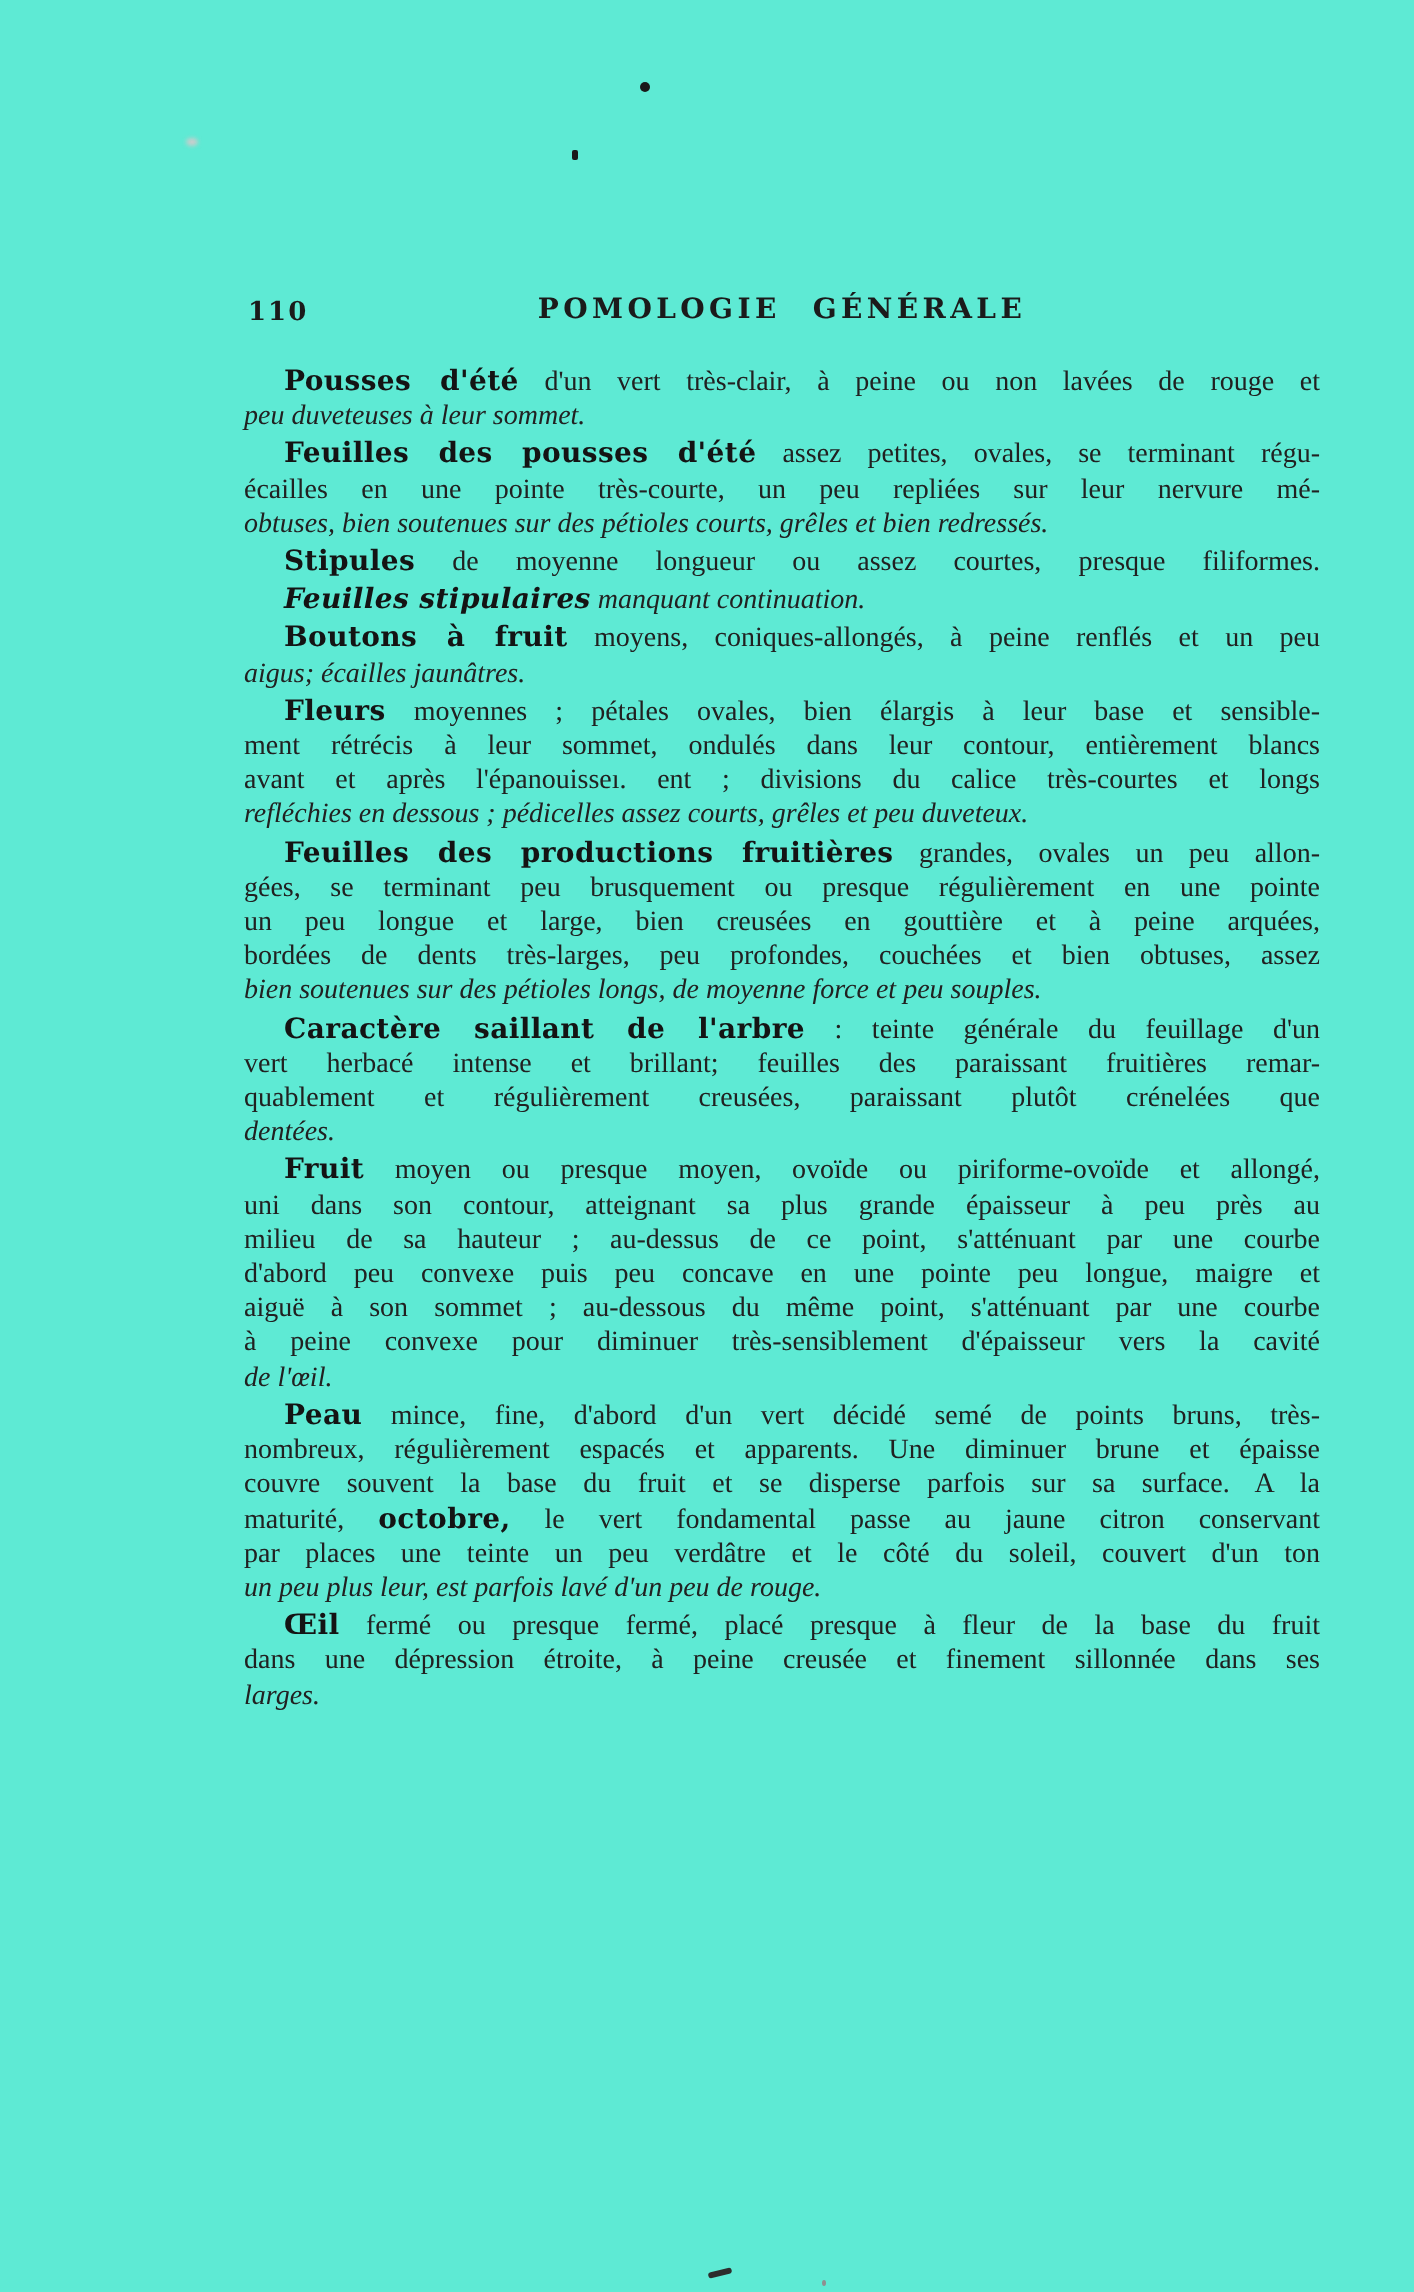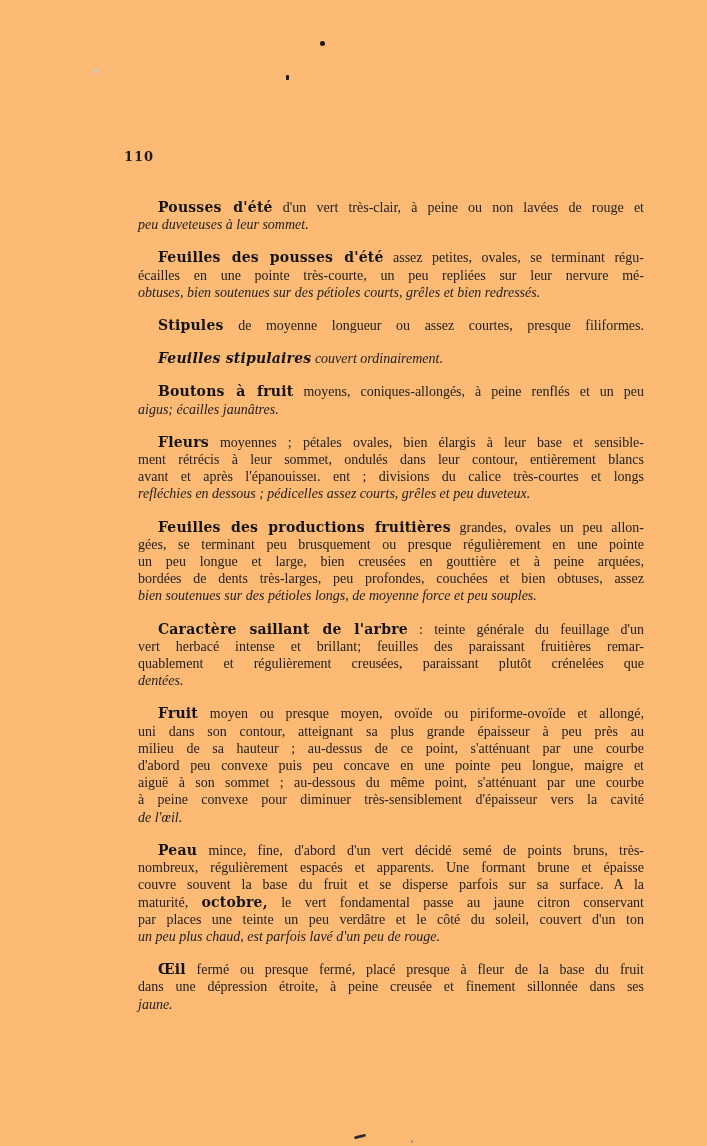--- a/index.html
+++ b/index.html
@@ -5,21 +5,21 @@
   html, body { margin: 0; padding: 0; }
   body {
     width: 707px; height: 1146px;
     background: #ffffff;
     font-family: "Liberation Serif", serif;
     overflow: hidden;
   }
   .page {
     position: relative;
     width: 707px; height: 1146px;
-    background: #fdba74;
+    background: #5eead4;
     color: #1f1f1f;
   }
   
   .header {
     position: absolute;
     left: 122px; top: 147px; width: 538px; height: 20px;
   }
   .page-number {
     position: absolute; left: 2px; top: 2px;
     font-family: "DejaVu Serif", serif;
@@ -36,21 +36,21 @@
     font-size: 14px;
     letter-spacing: 2.2px;
     word-spacing: 9px;
     color: #1b1b1b;
   }
   
   .content {
     position: absolute;
     left: 122px; top: 183px; width: 538px;
   }
-  .para { margin: 16px; }
+  .para { margin: 0; }
   .para + .para { margin-top: 2px; }
   .line {
     font-size: 14px;
     line-height: 17.2px;
     text-align: justify;
     text-align-last: justify;
     white-space: normal;
     color: #212121;
   }
   .line.first { text-indent: 20px; }
@@ -77,37 +77,38 @@
 <body>
 
 <div class="page">
 
   <div class="speck speck-a"></div>
   <div class="speck speck-b"></div>
   <div class="speck speck-faint"></div>
 
   <div class="header">
     <span class="page-number">110</span>
+    <span class="running-title">POMOLOGIE GÉNÉRALE</span>
   </div>
 
   <div class="content">
       <div class="para">
         <div class="line first"><span class="lead">Pousses d'été</span><span> d'un vert très-clair, à peine ou non lavées de rouge et</span></div>
         <div class="line last"><span>peu duveteuses à leur sommet.</span></div>
       </div>
       <div class="para">
         <div class="line first"><span class="lead">Feuilles des pousses d'été</span><span> assez petites, ovales, se terminant régu-</span></div>
         <div class="line"><span>écailles en une pointe très-courte, un peu repliées sur leur nervure mé-</span></div>
         <div class="line last"><span>obtuses, bien soutenues sur des pétioles courts, grêles et bien redressés.</span></div>
       </div>
       <div class="para">
         <div class="line first"><span class="lead">Stipules</span><span> de moyenne longueur ou assez courtes, presque filiformes.</span></div>
       </div>
       <div class="para">
-        <div class="line first last"><span class="lead">Feuilles stipulaires</span><span> couvert ordinairement.</span></div>
+        <div class="line first last"><span class="lead">Feuilles stipulaires</span><span> manquant continuation.</span></div>
       </div>
       <div class="para">
         <div class="line first"><span class="lead">Boutons à fruit</span><span> moyens, coniques-allongés, à peine renflés et un peu</span></div>
         <div class="line last"><span>aigus; écailles jaunâtres.</span></div>
       </div>
       <div class="para">
         <div class="line first"><span class="lead">Fleurs</span><span> moyennes ; pétales ovales, bien élargis à leur base et sensible-</span></div>
         <div class="line"><span>ment rétrécis à leur sommet, ondulés dans leur contour, entièrement blancs</span></div>
         <div class="line"><span>avant et après l'épanouisseı. ent ; divisions du calice très-courtes et longs</span></div>
         <div class="line last"><span>refléchies en dessous ; pédicelles assez courts, grêles et peu duveteux.</span></div>
@@ -129,29 +130,29 @@
         <div class="line first"><span class="lead">Fruit</span><span> moyen ou presque moyen, ovoïde ou piriforme-ovoïde et allongé,</span></div>
         <div class="line"><span>uni dans son contour, atteignant sa plus grande épaisseur à peu près au</span></div>
         <div class="line"><span>milieu de sa hauteur ; au-dessus de ce point, s'atténuant par une courbe</span></div>
         <div class="line"><span>d'abord peu convexe puis peu concave en une pointe peu longue, maigre et</span></div>
         <div class="line"><span>aiguë à son sommet ; au-dessous du même point, s'atténuant par une courbe</span></div>
         <div class="line"><span>à peine convexe pour diminuer très-sensiblement d'épaisseur vers la cavité</span></div>
         <div class="line last"><span>de l'œil.</span></div>
       </div>
       <div class="para">
         <div class="line first"><span class="lead">Peau</span><span> mince, fine, d'abord d'un vert décidé semé de points bruns, très-</span></div>
-        <div class="line"><span>nombreux, régulièrement espacés et apparents. Une formant brune et épaisse</span></div>
+        <div class="line"><span>nombreux, régulièrement espacés et apparents. Une diminuer brune et épaisse</span></div>
         <div class="line"><span>couvre souvent la base du fruit et se disperse parfois sur sa surface. A la</span></div>
         <div class="line"><span>maturité, </span><span class="lead">octobre,</span><span> le vert fondamental passe au jaune citron conservant</span></div>
         <div class="line"><span>par places une teinte un peu verdâtre et le côté du soleil, couvert d'un ton</span></div>
-        <div class="line last"><span>un peu plus chaud, est parfois lavé d'un peu de rouge.</span></div>
+        <div class="line last"><span>un peu plus leur, est parfois lavé d'un peu de rouge.</span></div>
       </div>
       <div class="para">
         <div class="line first"><span class="lead">Œil</span><span> fermé ou presque fermé, placé presque à fleur de la base du fruit</span></div>
         <div class="line"><span>dans une dépression étroite, à peine creusée et finement sillonnée dans ses</span></div>
-        <div class="line last"><span>jaune.</span></div>
+        <div class="line last"><span>larges.</span></div>
       </div>
     </div>
 
   <div class="mark-dash"></div>
   <div class="mark-dot"></div>
 
 </div>
 
 </body></html>

